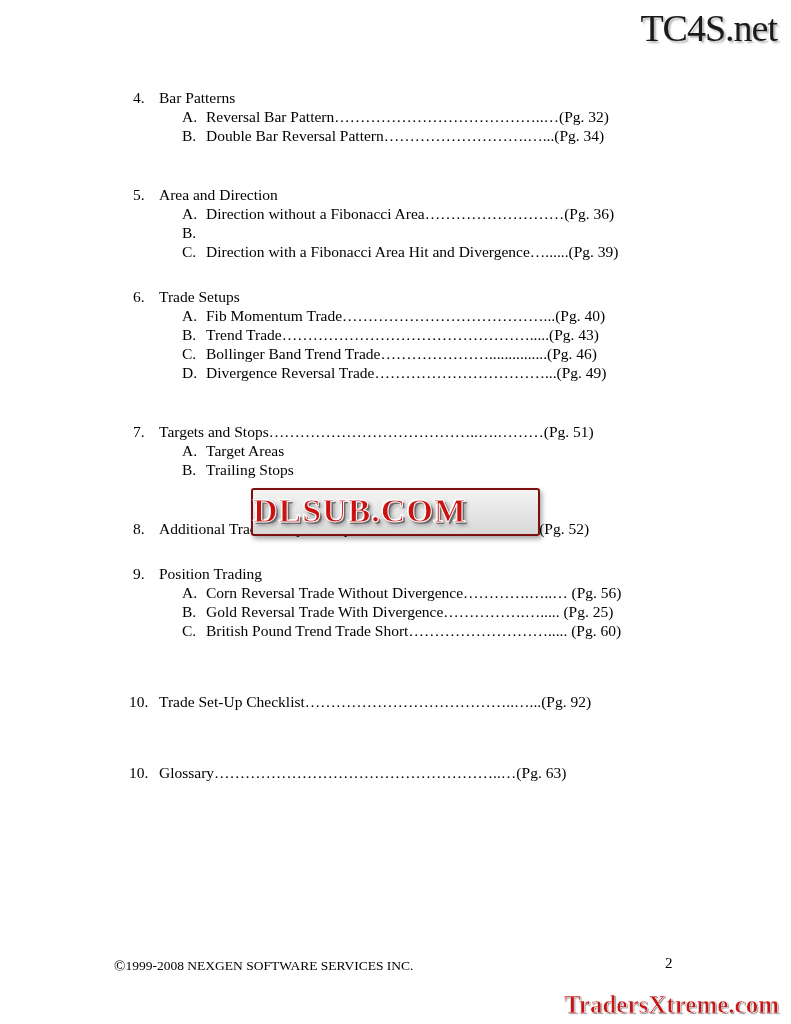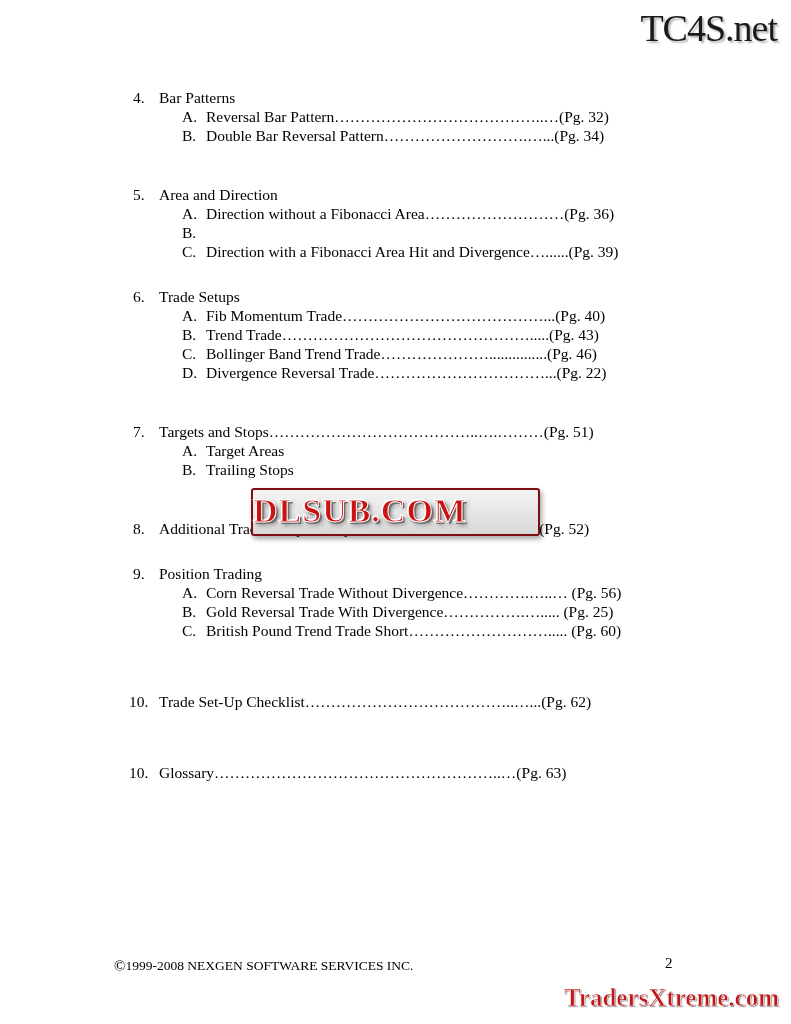--- a/index.html
+++ b/index.html
@@ -138,21 +138,21 @@
   .page-number {
     position: absolute;
     left: 665px;
     top: 955px;
     font-size: 15px;
   }
 
   .bottom-logo {
     position: absolute;
     right: 12px;
-    bottom: 12px;
+    bottom: 5px;
     font-family: "Liberation Serif", serif;
     font-size: 25px;
     font-weight: bold;
     color: #c41616;
     -webkit-text-stroke: 0.6px #ffffff;
     text-shadow: 1px 1px 1px rgba(60,60,60,0.7);
     letter-spacing: 0px;
   }
 </style>
 </head>
@@ -213,21 +213,21 @@
       <div class="sub">
         <span class="letter">B.</span>
         <span class="txt">Trend Trade………………………………………….....(Pg. 43)</span>
       </div>
       <div class="sub">
         <span class="letter">C.</span>
         <span class="txt">Bollinger Band Trend Trade…………………...............(Pg. 46)</span>
       </div>
       <div class="sub">
         <span class="letter">D.</span>
-        <span class="txt">Divergence Reversal Trade……………………………...(Pg. 22)</span>
+        <span class="txt">Divergence Reversal Trade……………………………...(Pg. 49)</span>
       </div>
     </div>
 
     <div class="spacer-lg"></div>
 
     <div class="group">
       <div class="top-line">
         <span class="num">7.</span>
         <span class="txt">Targets and Stops…………………………………..….………(Pg. 51)</span>
       </div>
@@ -269,21 +269,21 @@
         <span class="letter">C.</span>
         <span class="txt">British Pound Trend Trade Short………………………..... (Pg. 60)</span>
       </div>
     </div>
 
     <div class="spacer-xl"></div>
 
     <div class="group">
       <div class="top-line">
         <span class="num wide">10.</span>
-        <span class="txt">Trade Set-Up Checklist…………………………………..…...(Pg. 62)</span>
+        <span class="txt">Trade Set-Up Checklist…………………………………..…...(Pg. 92)</span>
       </div>
     </div>
 
     <div class="spacer-xl"></div>
 
     <div class="group">
       <div class="top-line">
         <span class="num wide">10.</span>
         <span class="txt">Glossary………………………………………………..…(Pg. 63)</span>
       </div>

